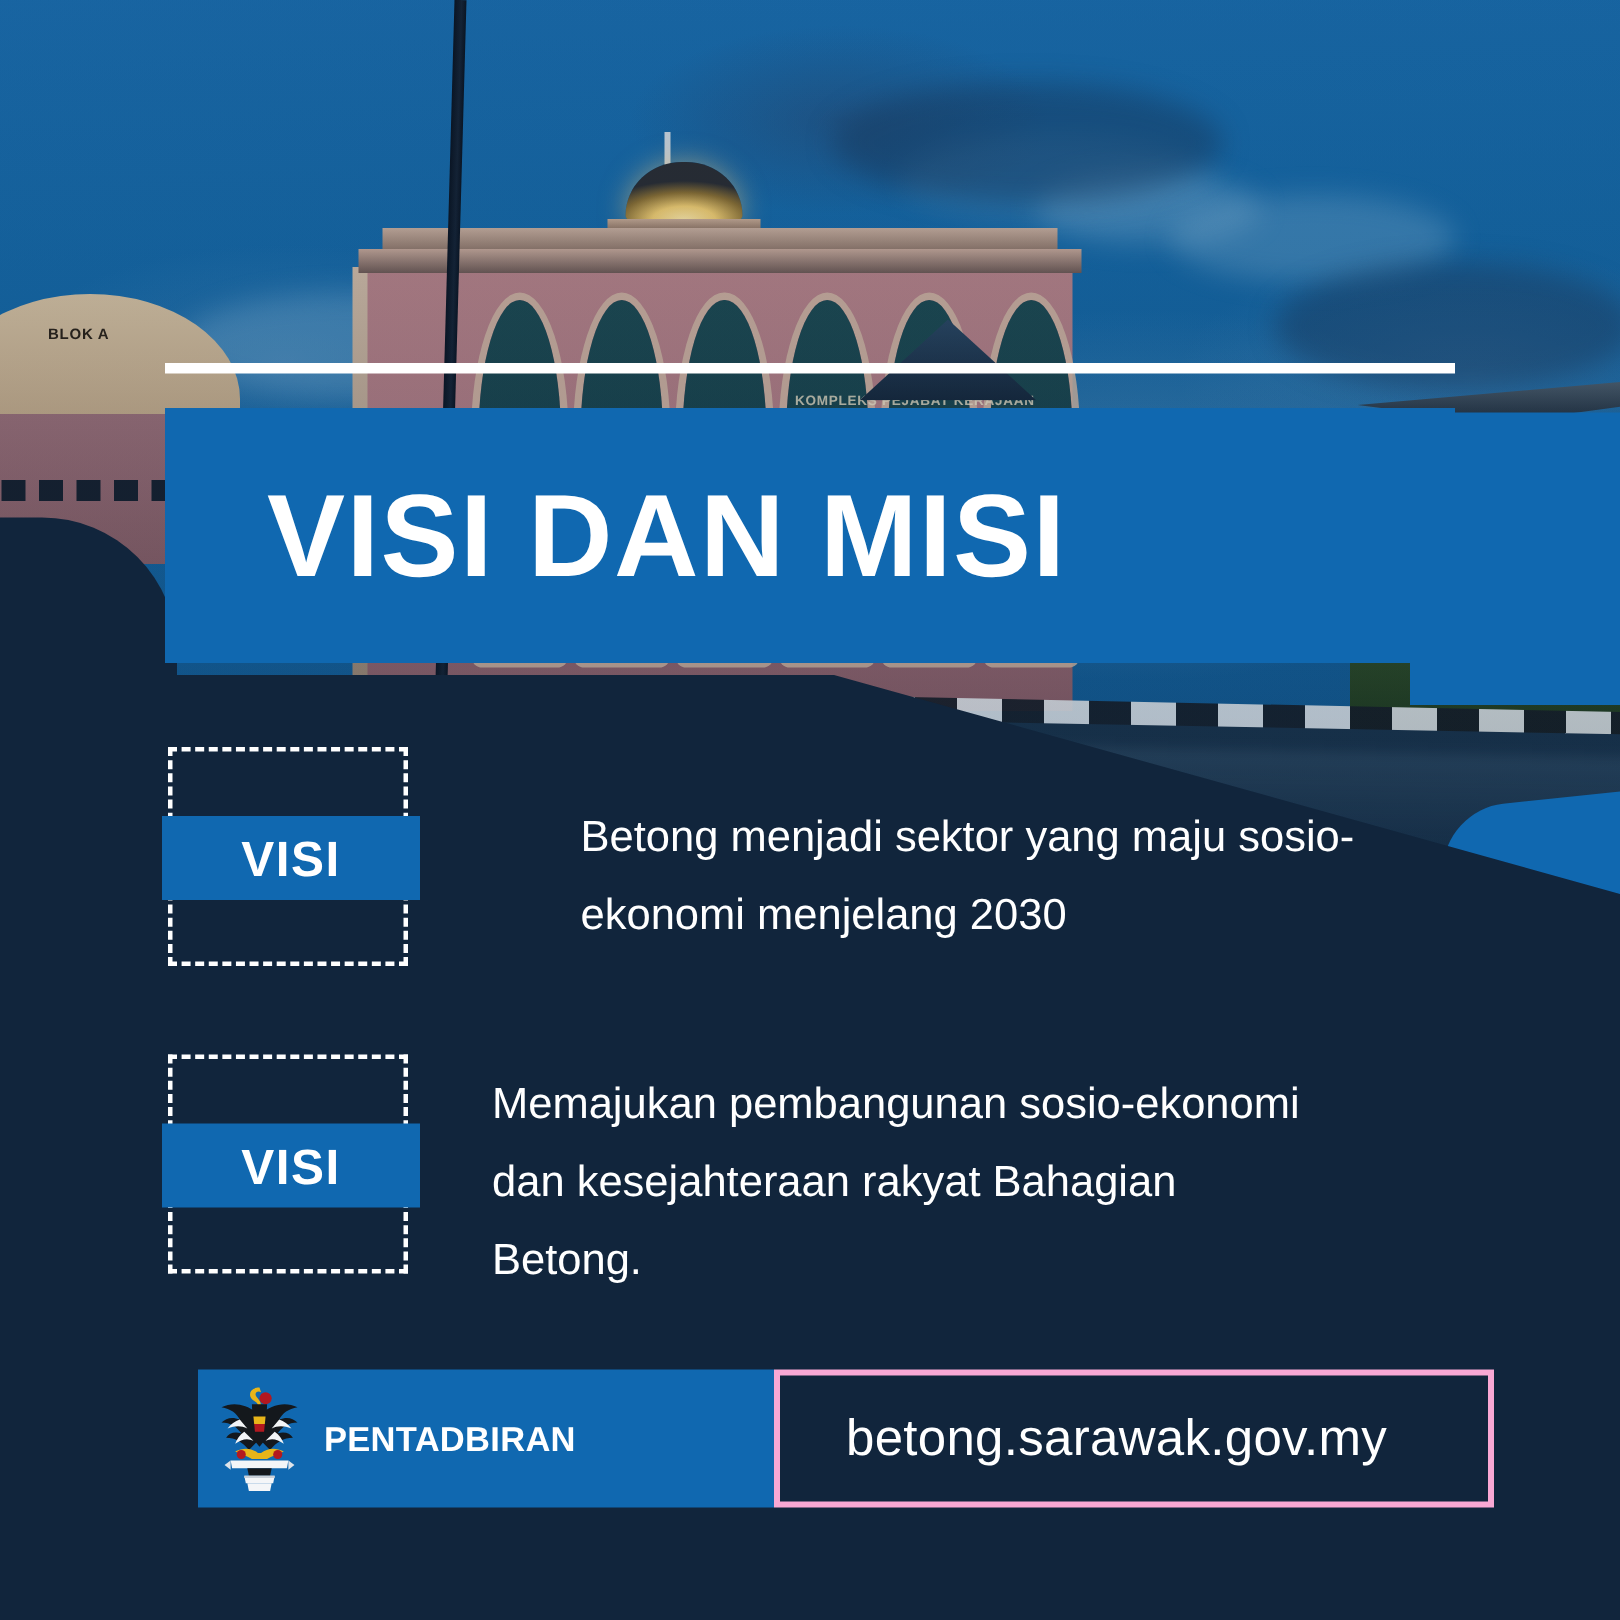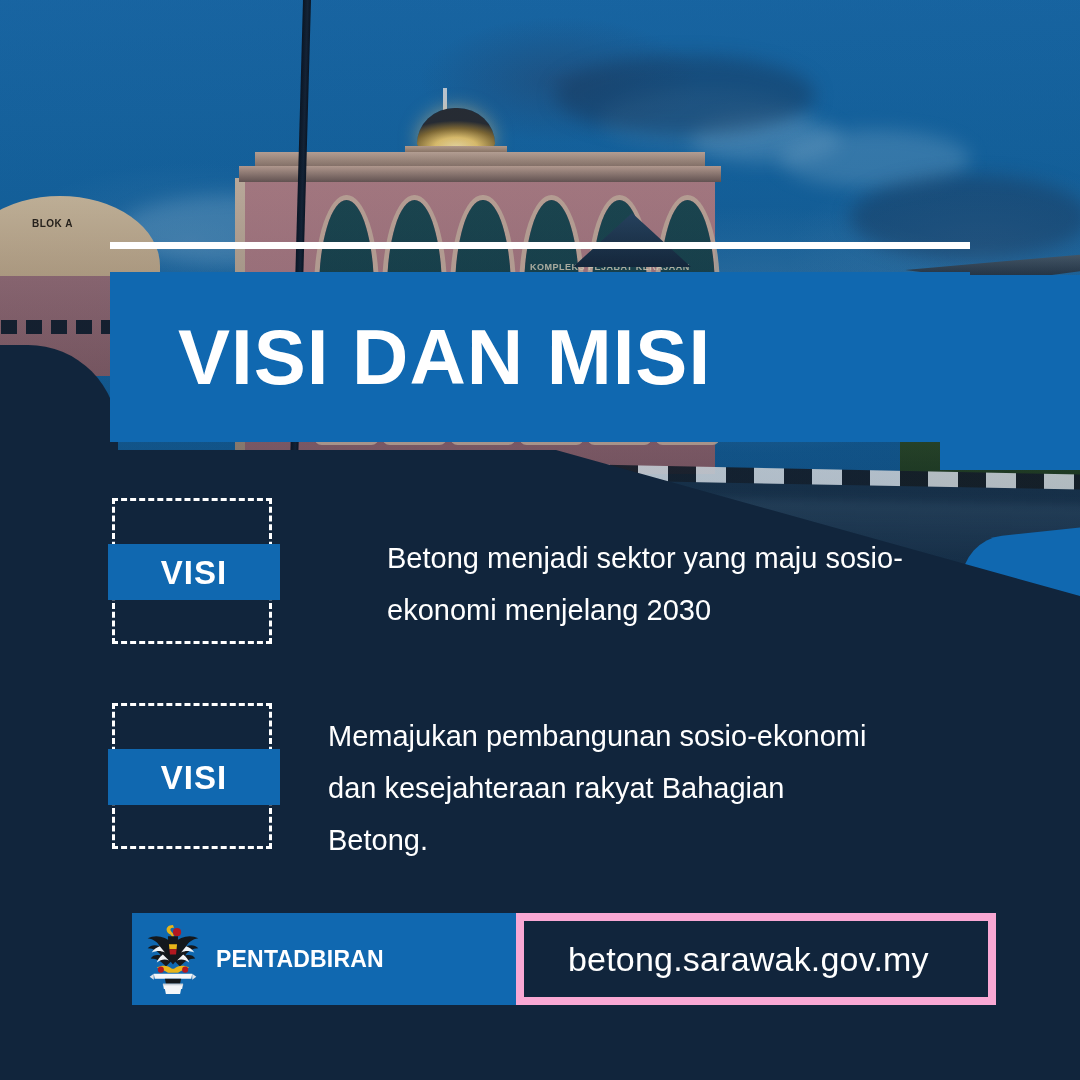--- a/index.html
+++ b/index.html
@@ -353,21 +353,21 @@
   .brand-text {
     color: #ffffff;
     font-size: 23px;
     font-weight: bold;
     line-height: 26px;
     letter-spacing: 0.2px;
   }
   .footer-url {
     flex: 1;
     background: #11253c;
-    border: 8px solid #f9a8d4;
+    border: 4px solid #f9a8d4;
     box-sizing: border-box;
     display: flex;
     align-items: center;
     padding-left: 44px;
   }
   .footer-url span {
     color: #ffffff;
     font-size: 34px;
     letter-spacing: 0.2px;
   }

